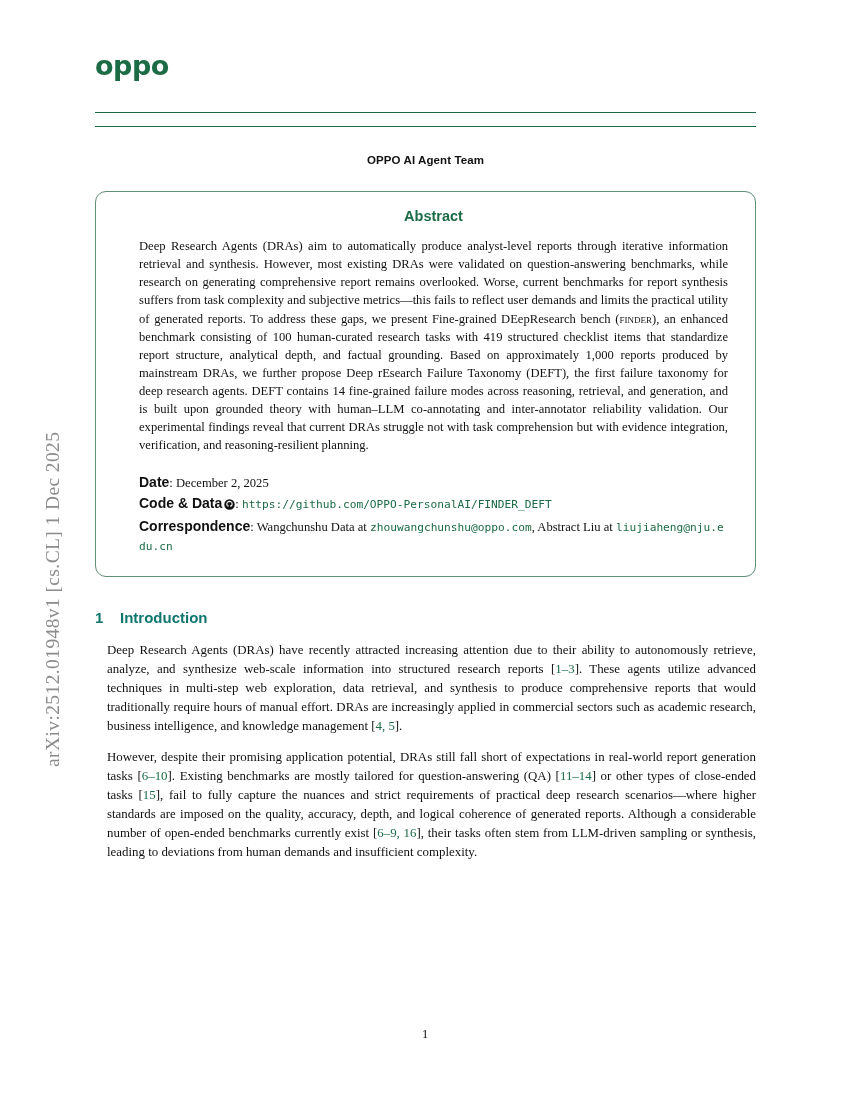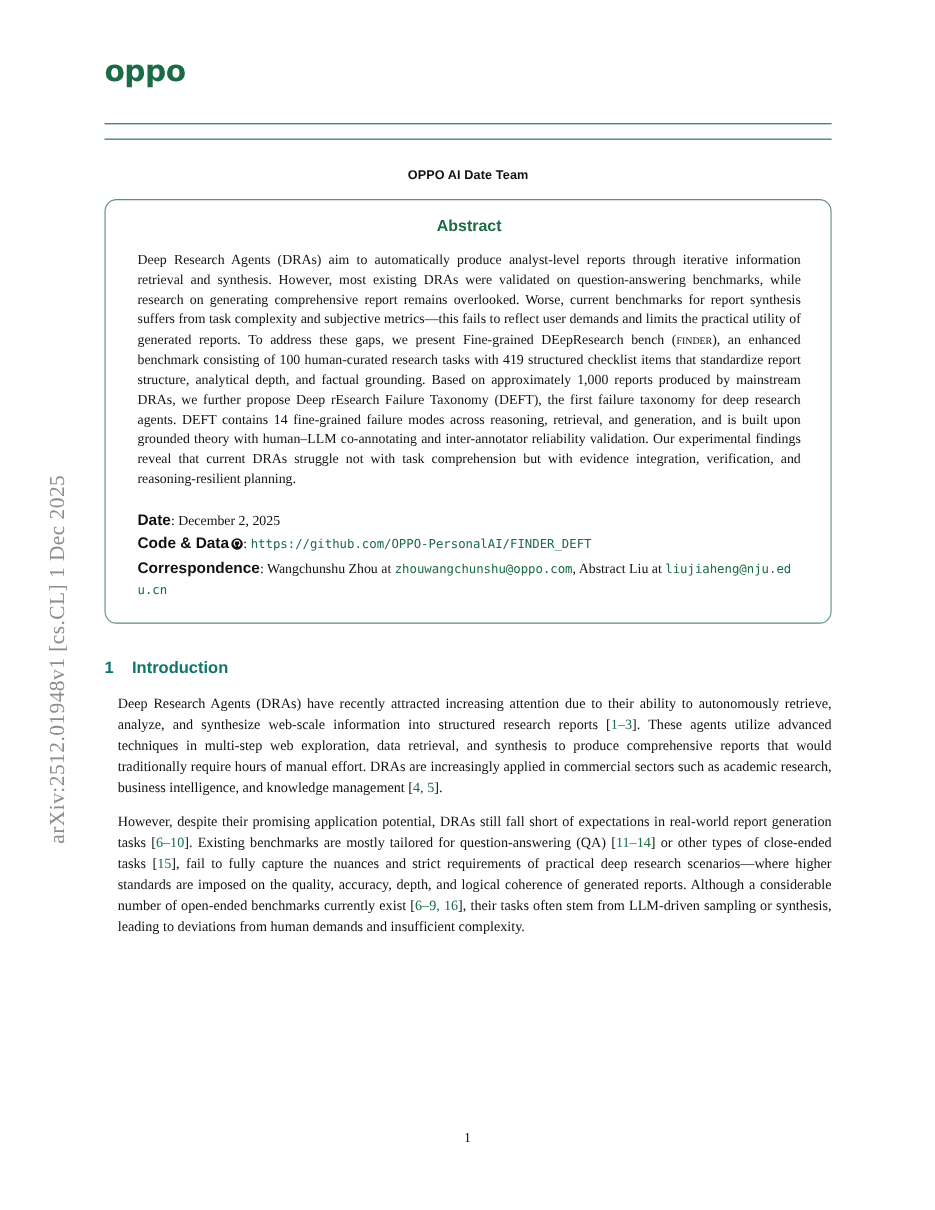--- a/index.html
+++ b/index.html
@@ -80,24 +80,24 @@
     font-size: 11.5px;
     font-weight: 700;
     text-align: center;
     color: #111111;
     margin-top: 27px;
     letter-spacing: 0.1px;
   }
 
   
   .abstract-box {
-    margin-top: 15px;
+    margin-top: 25px;
     border: 1.1px solid #5e8f77;
     border-radius: 11px;
-    padding: 16px 27px 20px 29px;
+    padding: 16px 27px 20px 43px;
     box-sizing: border-box;
   }
 
   .abstract-heading {
     font-family: "Liberation Sans", "DejaVu Sans", sans-serif;
     font-size: 14.5px;
     font-weight: 700;
     color: #1b6b45;
     text-align: center;
     margin-bottom: 13px;
@@ -185,37 +185,37 @@
 
   <div class="content">
 
     <div class="logo">oppo</div>
 
     <hr class="rule rule-top">
 
 
     <hr class="rule rule-bottom">
 
-    <div class="authors">OPPO AI Date Team</div>
+    <div class="authors">OPPO AI Agent Team</div>
 
     <section class="abstract-box">
       <div class="abstract-heading">Abstract</div>
 
       <p class="abstract-body"><span>Deep Research Agents (DRAs) aim to automatically produce analyst-level reports through iterative information retrieval and synthesis. However, most existing DRAs were validated on question-answering benchmarks, while research on generating comprehensive report remains overlooked. Worse, current benchmarks for report synthesis suffers from task complexity and subjective metrics—this fails to reflect user demands and limits the practical utility of generated reports. To address these gaps, we present Fine-grained DEepResearch bench (</span><span class="smallcaps">Finder</span><span>), an enhanced benchmark consisting of 100 human-curated research tasks with 419 structured checklist items that standardize report structure, analytical depth, and factual grounding. Based on approximately 1,000 reports produced by mainstream DRAs, we further propose Deep rEsearch Failure Taxonomy (DEFT), the first failure taxonomy for deep research agents. DEFT contains 14 fine-grained failure modes across reasoning, retrieval, and generation, and is built upon grounded theory with human–LLM co-annotating and inter-annotator reliability validation. Our experimental findings reveal that current DRAs struggle not with task comprehension but with evidence integration, verification, and reasoning-resilient planning.</span></p>
 
       <div class="meta-block">
 
         <span class="meta-line"><span class="meta-label">Date</span><span>: </span><span>December 2, 2025</span></span>
 
         <span class="meta-line"><span class="meta-label">Code &amp; Data</span><span class="gh-icon"><svg width="11" height="11" viewBox="0 0 16 16" aria-hidden="true">
                 <circle cx="8" cy="8" r="7.6" fill="#111111"></circle>
                 <path fill="#ffffff" d="M8 2.6c-2.6 0-4.7 2.1-4.7 4.7 0 2.1 1.35 3.85 3.22 4.47.24.04.32-.1.32-.23v-.82c-1.31.28-1.59-.63-1.59-.63-.21-.54-.52-.69-.52-.69-.43-.29.03-.29.03-.29.47.03.72.49.72.49.42.72 1.1.51 1.37.39.04-.3.17-.51.3-.63-1.05-.12-2.15-.52-2.15-2.33 0-.52.18-.94.49-1.27-.05-.12-.21-.61.05-1.26 0 0 .4-.13 1.3.48.38-.1.78-.16 1.18-.16s.8.06 1.18.16c.9-.61 1.3-.48 1.3-.48.26.65.1 1.14.05 1.26.31.33.49.75.49 1.27 0 1.82-1.1 2.21-2.15 2.33.17.15.32.44.32.89v1.32c0 .13.08.28.33.23A4.71 4.71 0 0 0 12.7 7.3c0-2.6-2.1-4.7-4.7-4.7z"></path>
               </svg></span><span>: </span><span class="mono-link">https://github.com/OPPO-PersonalAI/FINDER_DEFT</span></span>
 
-        <span class="meta-line"><span class="meta-label">Correspondence</span><span>: </span><span>Wangchunshu Zhou at </span><span class="mono-link">zhouwangchunshu@oppo.com</span><span>, </span><span>Abstract Liu at </span><span class="mono-link">liujiaheng@nju.edu.cn</span></span>
+        <span class="meta-line"><span class="meta-label">Correspondence</span><span>: </span><span>Wangchunshu Data at </span><span class="mono-link">zhouwangchunshu@oppo.com</span><span>, </span><span>Abstract Liu at </span><span class="mono-link">liujiaheng@nju.edu.cn</span></span>
 
       </div>
     </section>
 
     <h2 class="section-heading"><span class="section-num">1</span><span>Introduction</span></h2>
 
     <p class="body-par first"><span>Deep Research Agents (DRAs) have recently attracted increasing attention due to their ability to autonomously retrieve, analyze, and synthesize web-scale information into structured research reports [</span><span class="cite">1–3</span><span>]. These agents utilize advanced techniques in multi-step web exploration, data retrieval, and synthesis to produce comprehensive reports that would traditionally require hours of manual effort. DRAs are increasingly applied in commercial sectors such as academic research, business intelligence, and knowledge management [</span><span class="cite">4, 5</span><span>].</span></p>
 
     <p class="body-par"><span>However, despite their promising application potential, DRAs still fall short of expectations in real-world report generation tasks [</span><span class="cite">6–10</span><span>]. Existing benchmarks are mostly tailored for question-answering (QA) [</span><span class="cite">11–14</span><span>] or other types of close-ended tasks [</span><span class="cite">15</span><span>], fail to fully capture the nuances and strict requirements of practical deep research scenarios—where higher standards are imposed on the quality, accuracy, depth, and logical coherence of generated reports. Although a considerable number of open-ended benchmarks currently exist [</span><span class="cite">6–9, 16</span><span>], their tasks often stem from LLM-driven sampling or synthesis, leading to deviations from human demands and insufficient complexity.</span></p>
 

